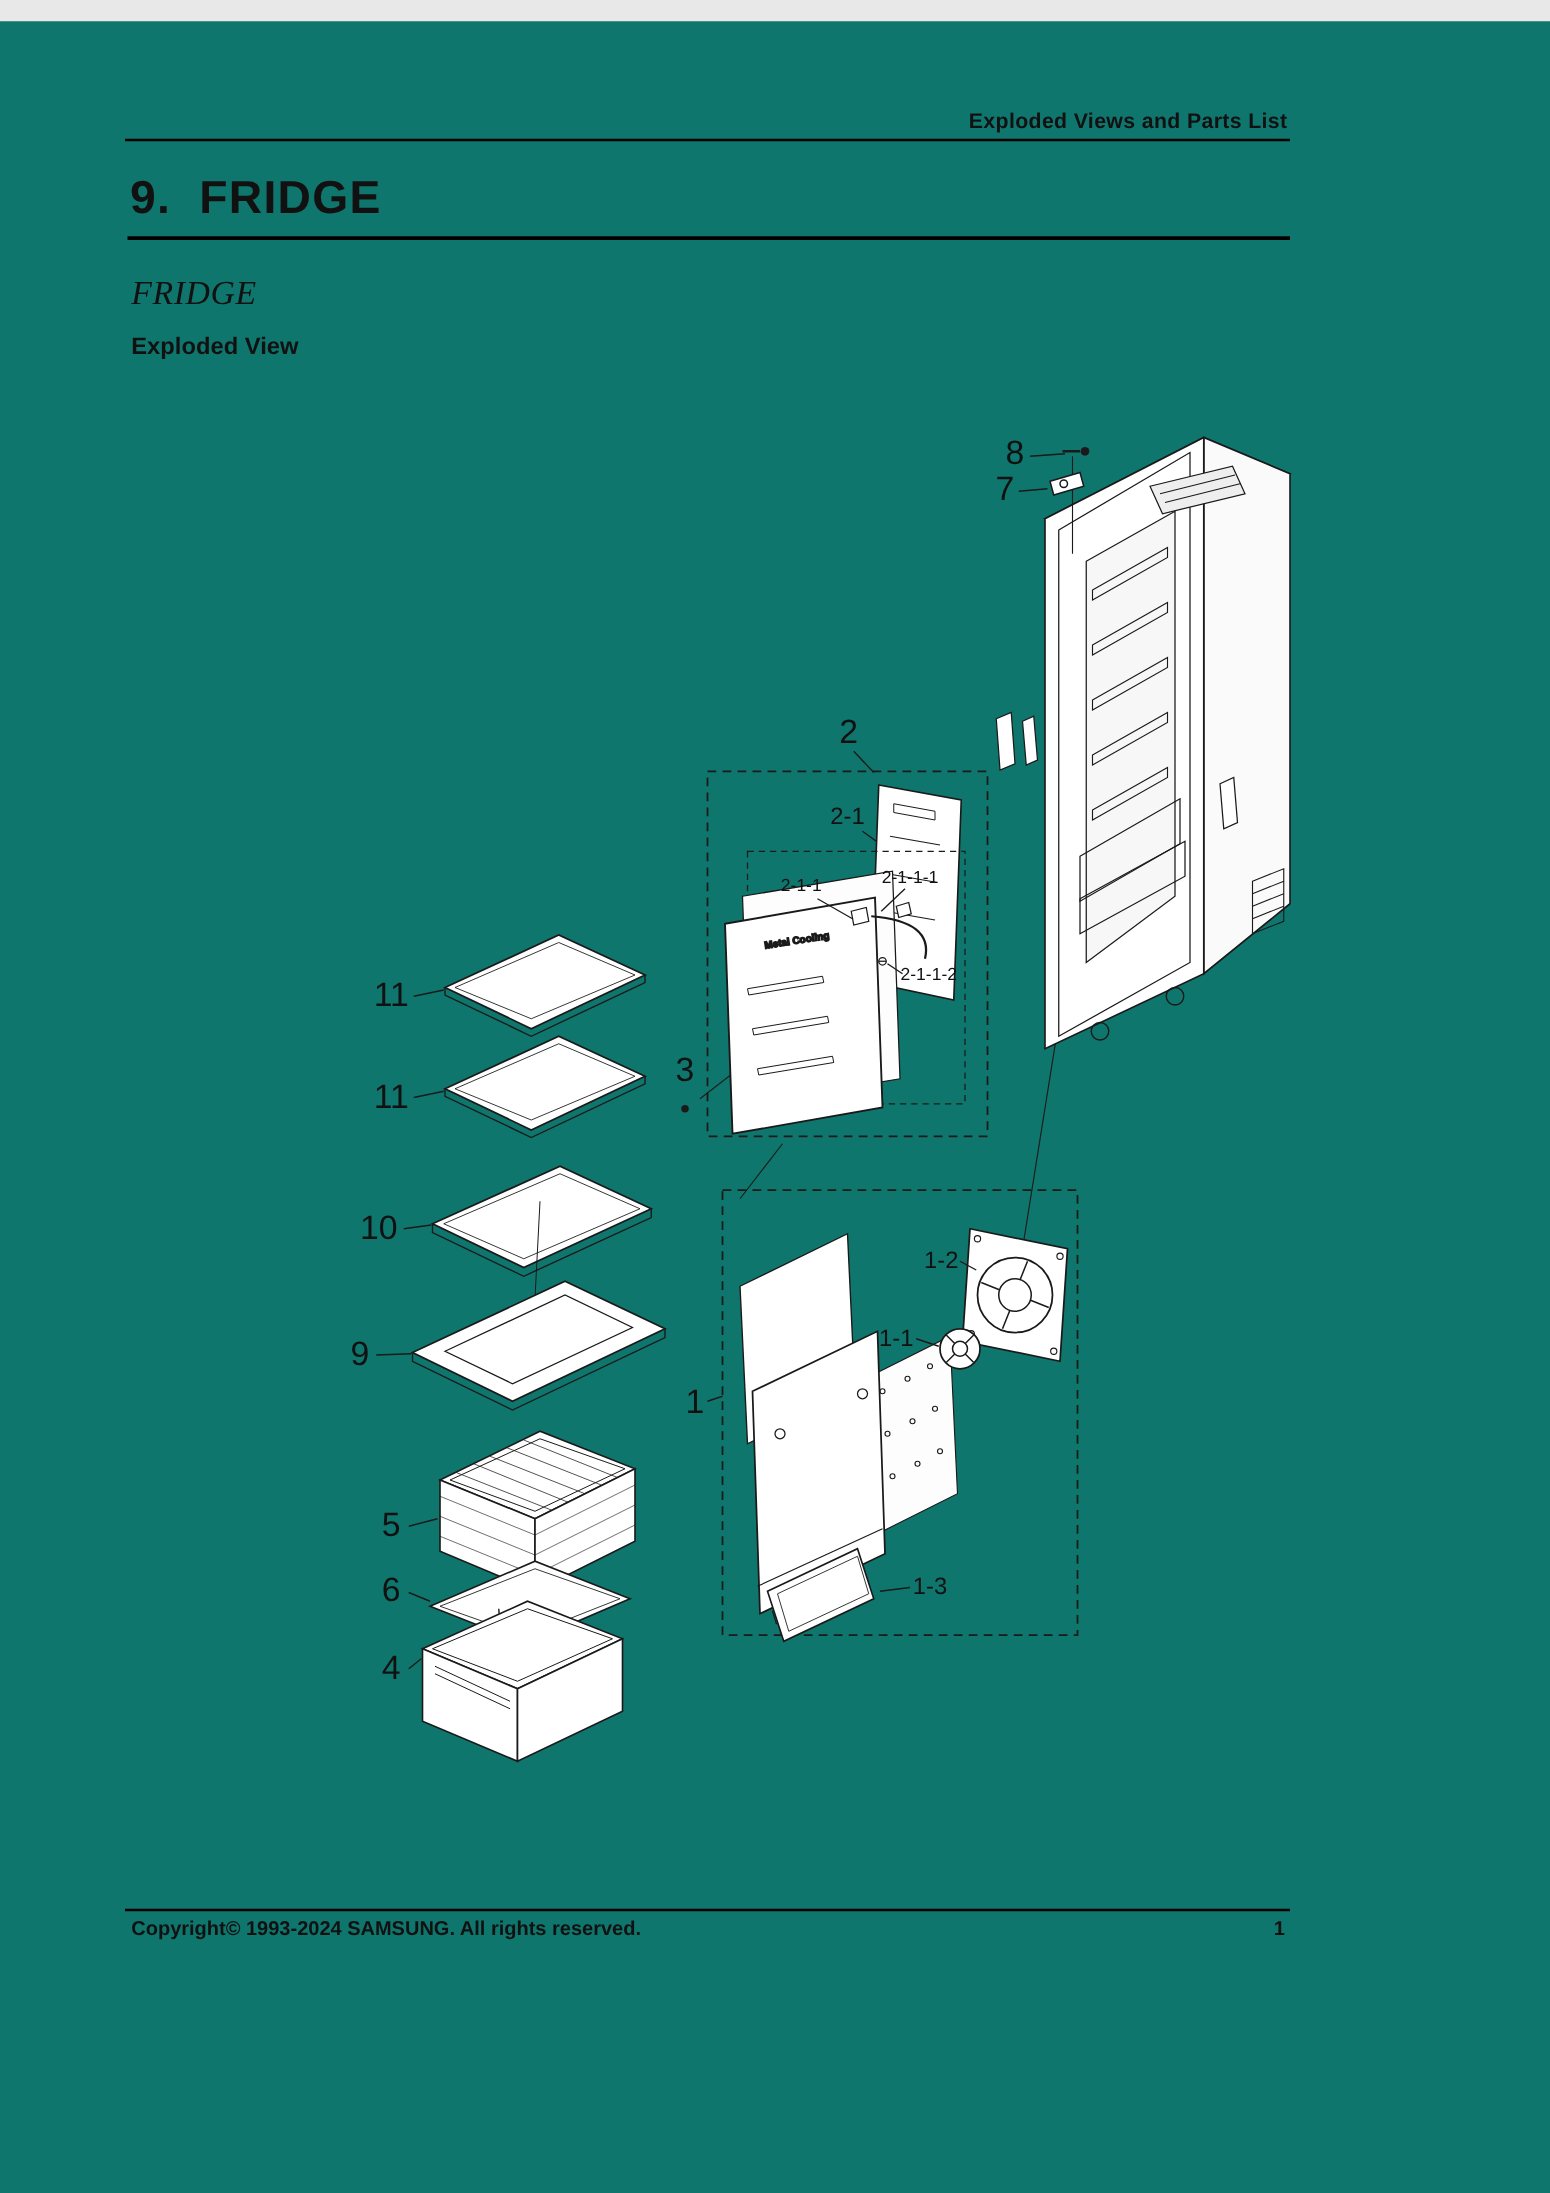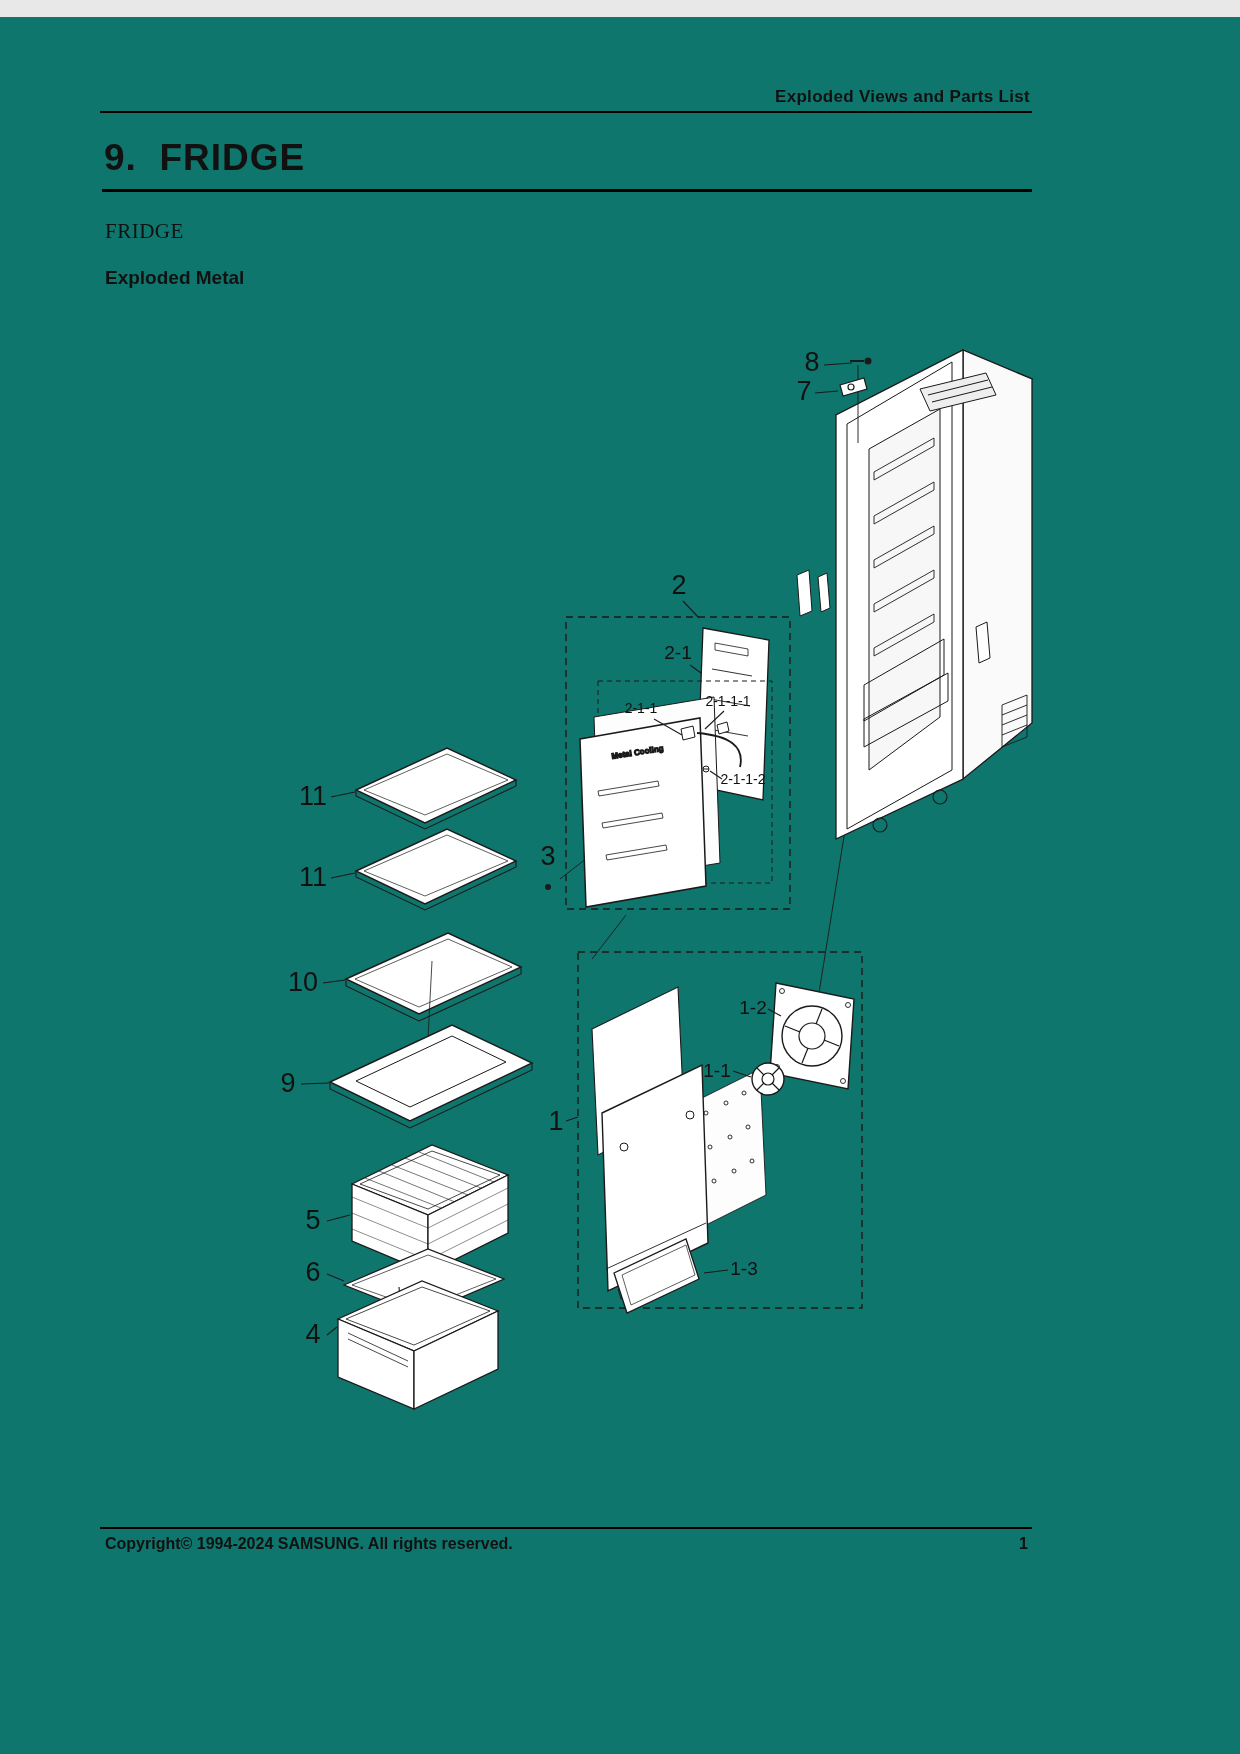--- a/index.html
+++ b/index.html
@@ -7,21 +7,21 @@
     position:relative;width:1240px;height:1754px;background:#0f766e;
     font-family:"Liberation Sans",sans-serif;color:#111;overflow:hidden;
     margin:17px auto;
   }
   .abs{position:absolute;}
   .hdr-right{top:70px;right:210px;font-size:17px;font-weight:bold;letter-spacing:.3px;}
   .rule{background:#000;}
   .rule-top{top:94px;left:100px;width:932px;height:2px;}
   .title{top:120px;left:104px;font-size:37px;font-weight:bold;letter-spacing:1px;white-space:pre;}
   .rule-title{top:172px;left:102px;width:930px;height:3px;}
-  .model{top:202px;left:105px;font-family:"Liberation Serif",serif;font-size:21px;letter-spacing:.5px;}
+  .model{top:202px;left:105px;font-family:"Liberation Serif",serif;font-size:27px;letter-spacing:.5px;font-style:italic;}
   .section{top:250px;left:105px;font-size:19px;font-weight:bold;}
   .rule-foot{top:1510px;left:100px;width:932px;height:2px;}
   .foot-left{top:1518px;left:105px;font-size:16px;font-weight:bold;}
   .foot-page{top:1518px;right:212px;font-size:16px;font-weight:bold;}
   svg.diagram{position:absolute;left:0;top:0;}
   text.callout{font-family:"Liberation Sans",sans-serif;fill:#111;}
   text.lg{font-size:27px;}
   text.md{font-size:19px;}
   text.sm{font-size:14px;}
   text.tiny{font-size:8px;font-weight:bold;fill:#333;}
@@ -31,21 +31,21 @@
 
 <div class="page">
 
   <div class="abs hdr-right">Exploded Views and Parts List</div>
   <div class="abs rule rule-top"></div>
 
   <div class="abs title">9.  FRIDGE</div>
   <div class="abs rule rule-title"></div>
 
   <div class="abs model">FRIDGE</div>
-  <div class="abs section">Exploded Metal</div>
+  <div class="abs section">Exploded View</div>
 
   <svg class="diagram" width="1240" height="1754" viewBox="0 0 1240 1754">
 
     <g stroke="#1a1a1a" stroke-width="0.9" fill="none">
       <line x1="906" y1="432" x2="818" y2="982"></line>
       <line x1="626" y1="898" x2="592" y2="942"></line>
       <line x1="640" y1="800" x2="560" y2="862"></line>
     </g>
 
     <g stroke="#1a1a1a" stroke-width="1.3" fill="none">
@@ -277,16 +277,16 @@
       <text class="callout md" x="753" y="997">1-2</text>
       <text class="callout md" x="717" y="1060">1-1</text>
       <text class="callout md" x="744" y="1258">1-3</text>
       <text class="callout lg" x="313" y="1212">5</text>
       <text class="callout lg" x="313" y="1264">6</text>
       <text class="callout lg" x="313" y="1326">4</text>
     </g>
   </svg>
 
   <div class="abs rule rule-foot"></div>
-  <div class="abs foot-left">Copyright© 1994-2024 SAMSUNG. All rights reserved.</div>
+  <div class="abs foot-left">Copyright© 1993-2024 SAMSUNG. All rights reserved.</div>
   <div class="abs foot-page">1</div>
 
 </div>
 
 </body></html>

